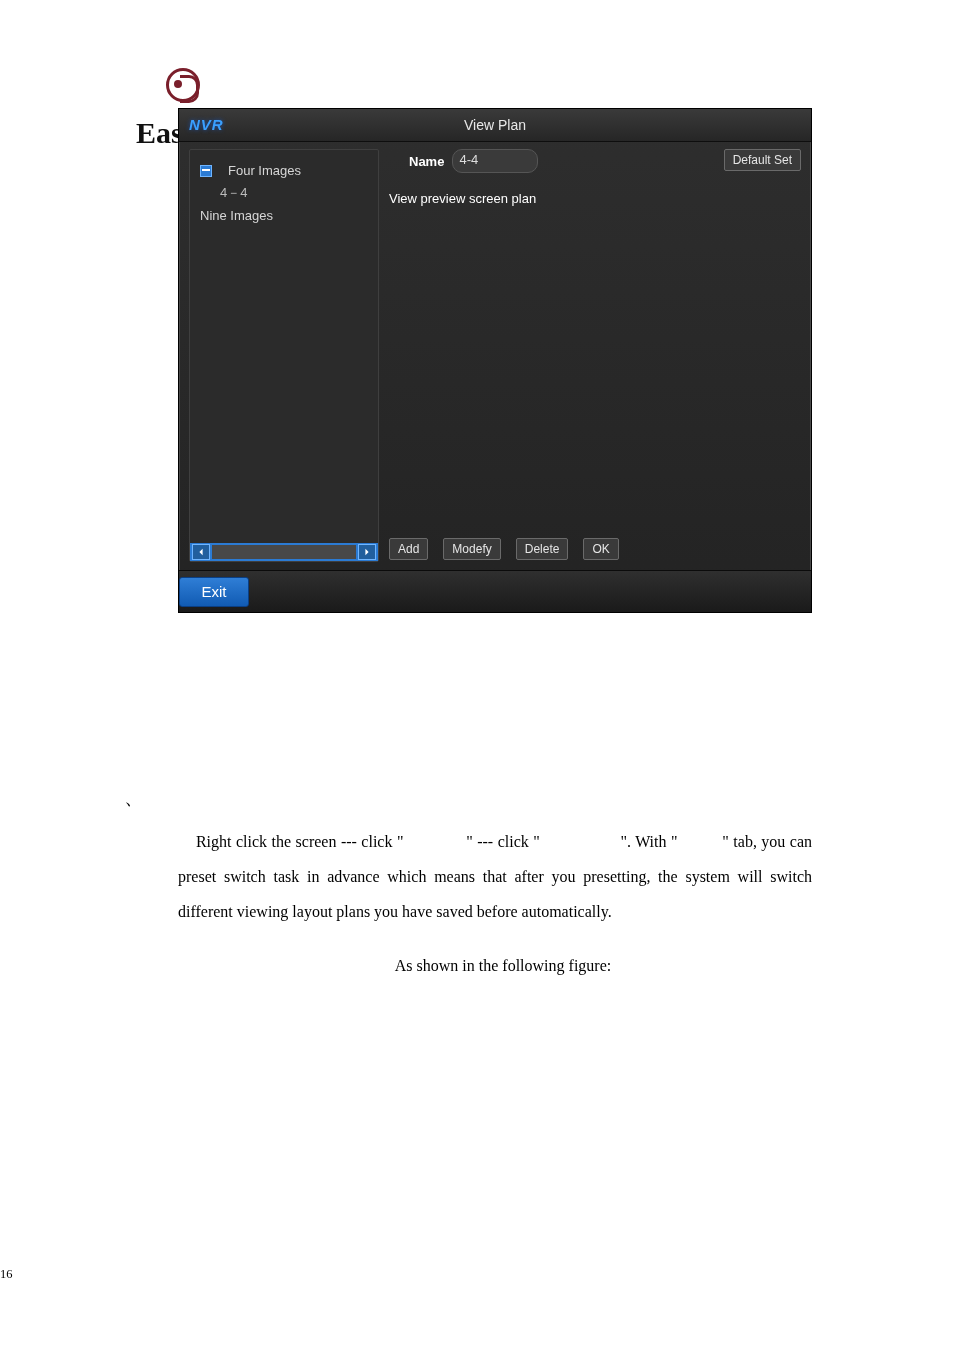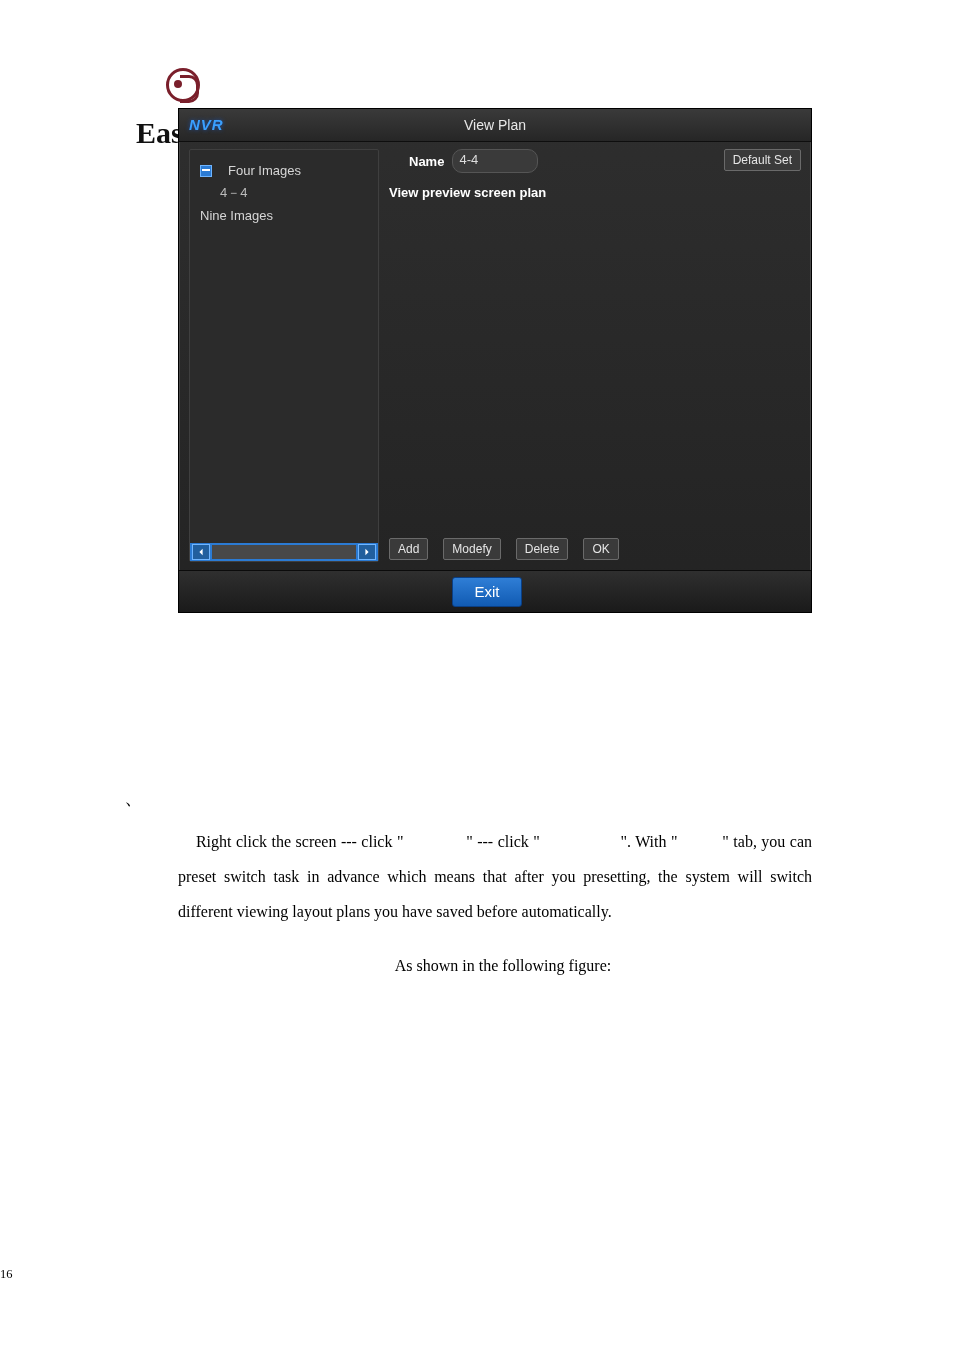--- a/index.html
+++ b/index.html
@@ -33,24 +33,24 @@
   .side-scroll .mid{flex:1;background:#484848;height:14px;margin:0 2px;}
   .arrow-btn{width:16px;height:14px;background:#215f9e;border:1px solid #6fb5ff;display:flex;align-items:center;justify-content:center;}
   .arrow-btn svg{width:8px;height:8px;fill:#fff;}
 
   .main{position:absolute;left:200px;right:0;top:0;bottom:0;}
   .form-row{display:flex;align-items:center;gap:8px;margin-left:20px;}
   .lbl{color:#fff;font-weight:bold;}
   .inp{background:#3a3a3a;border:1px solid #555;border-radius:10px;padding:2px 6px;color:#ddd;min-width:72px;height:18px;box-sizing:content-box;font-family:Liberation Sans, sans-serif;}
   .btn{background:#3a3a3a;border:1px solid #6a6a6a;border-radius:2px;padding:2px 8px;color:#e5e5e5;font-size:12px;cursor:pointer;height:22px;line-height:16px;}
   .default-btn{position:absolute;right:0;top:0;}
-  .subhdr{margin-top:12px;font-weight:bold;font-size:13px;color:#fff;}
+  .subhdr{margin-top:18px;font-weight:normal;font-size:13px;color:#fff;}
   .btn-row{position:absolute;bottom:2px;left:0;display:flex;gap:15px;}
   .footer{position:absolute;left:0;right:0;bottom:0;height:42px;background:linear-gradient(#2f2f2f,#1a1a1a);
-          border-top:1px solid #0b0b0b;display:flex;justify-content:center;align-items:center;padding-right:16px;box-sizing:border-box;}
+          border-top:1px solid #0b0b0b;display:flex;justify-content:flex-start;align-items:center;padding-right:16px;box-sizing:border-box;}
   .exit-btn{min-width:68px;height:28px;border-radius:3px;
             background:linear-gradient(#2f7ed6,#115bb3);color:#fff;border:1px solid #0a3f85;
             font-size:15px;display:flex;align-items:center;justify-content:center;cursor:pointer;}
 
   .tick{position:absolute;left:124px;top:784px;font-family:SimSun,monospace;font-size:20px;}
   .para-wrap{position:absolute;left:178px;top:824px;width:634px;font-size:16px;line-height:2.2;}
   .para1{text-align:justify;text-justify:inter-word;}
   .para2{margin-top:18px;text-align:center;}
   .pagenum{position:absolute;left:0;width:100%;bottom:68px;text-align:left;font-size:12.5px;}
 </style>

